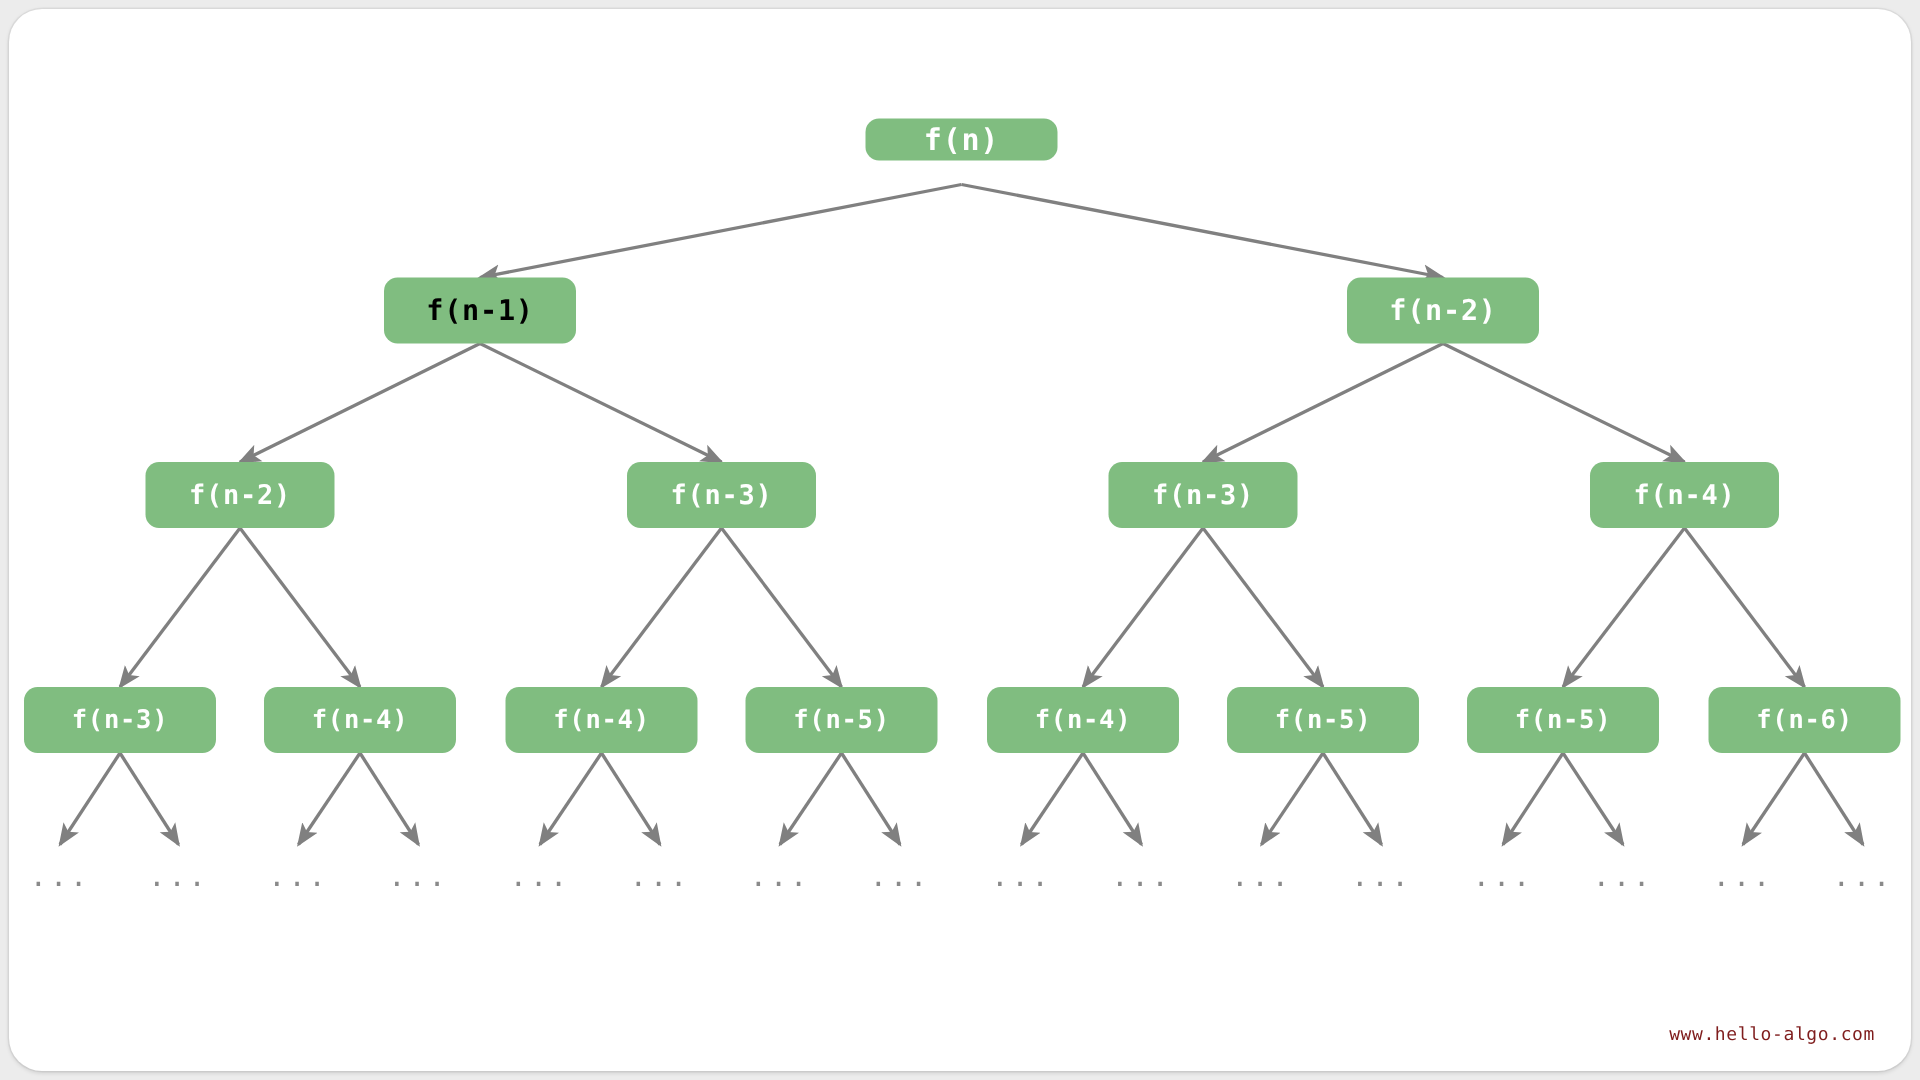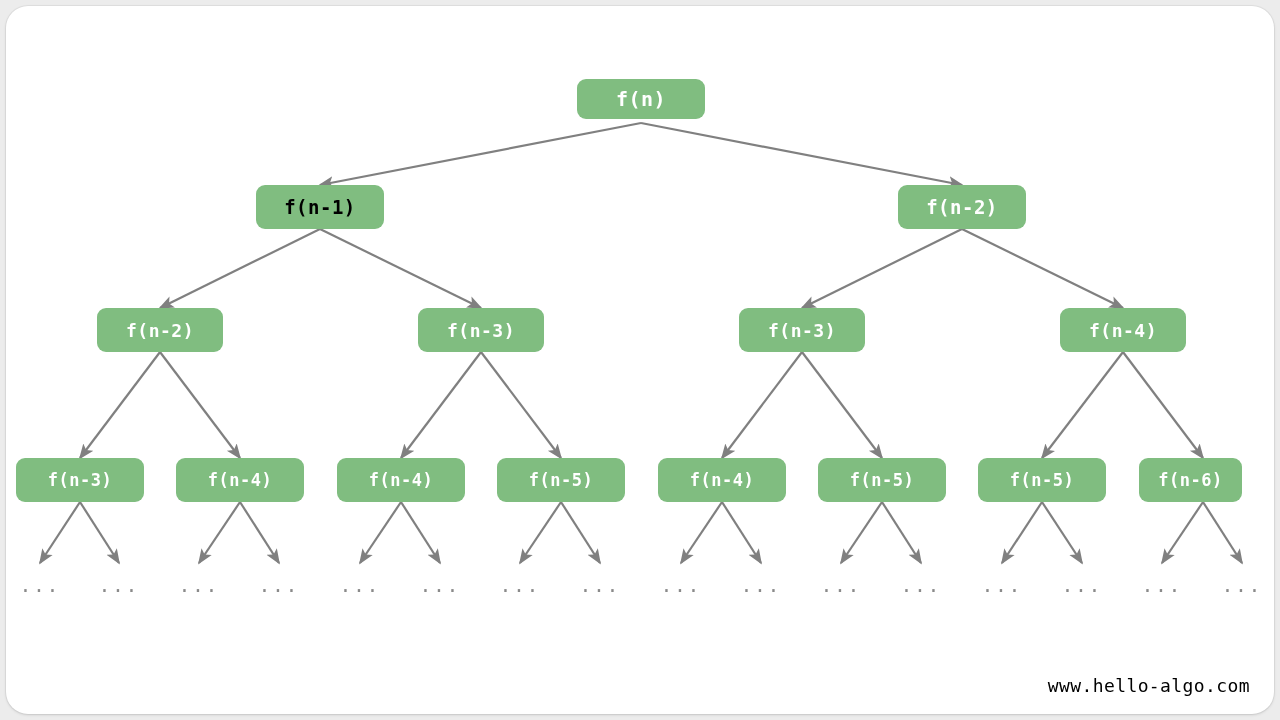--- a/index.html
+++ b/index.html
@@ -55,23 +55,23 @@
     font-size: 19px;
     line-height: 1;
     letter-spacing: 2px;
     transform: translate(-50%, -50%);
     white-space: nowrap;
   }
   #watermark {
     position: absolute;
     right: 30px;
     bottom: 24px;
-    color: #000000;
+    color: #7f1d1d;
     font-family: "DejaVu Sans Mono", monospace;
-    font-size: 18px;
+    font-size: 12px;
     letter-spacing: 0.4px;
   }
 </style>
 </head>
 <body>
 
 <div id="canvas">
   <div id="card"></div>
 
   <svg id="edges" viewBox="0 0 1280 720" xmlns="http://www.w3.org/2000/svg">
@@ -108,35 +108,35 @@
         <line x1="882" y1="502" x2="841" y2="563" stroke="#808080" stroke-width="2.2" marker-end="url(#arrowhead)"></line>
         <line x1="882" y1="502" x2="921" y2="563" stroke="#808080" stroke-width="2.2" marker-end="url(#arrowhead)"></line>
         <line x1="1042" y1="502" x2="1002" y2="563" stroke="#808080" stroke-width="2.2" marker-end="url(#arrowhead)"></line>
         <line x1="1042" y1="502" x2="1082" y2="563" stroke="#808080" stroke-width="2.2" marker-end="url(#arrowhead)"></line>
         <line x1="1203" y1="502" x2="1162" y2="563" stroke="#808080" stroke-width="2.2" marker-end="url(#arrowhead)"></line>
         <line x1="1203" y1="502" x2="1242" y2="563" stroke="#808080" stroke-width="2.2" marker-end="url(#arrowhead)"></line>
       </g>
   </svg>
 
   <div id="nodes">
-      <div class="node" style="left: 577px; top: 79px; width: 128px; height: 40px; font-size: 20px; background: rgb(128, 189, 128); color: rgb(255, 255, 255);">f(n)</div>
+      <div class="node" style="left: 577px; top: 79px; width: 128px; height: 28px; font-size: 20px; background: rgb(128, 189, 128); color: rgb(255, 255, 255);">f(n)</div>
       <div class="node" style="left: 256px; top: 185px; width: 128px; height: 44px; font-size: 19px; background: rgb(128, 189, 128); color: #000000;">f(n-1)</div>
       <div class="node" style="left: 898px; top: 185px; width: 128px; height: 44px; font-size: 19px; background: rgb(128, 189, 128); color: rgb(255, 255, 255);">f(n-2)</div>
       <div class="node" style="left: 97px; top: 308px; width: 126px; height: 44px; font-size: 18px; background: rgb(128, 189, 128); color: rgb(255, 255, 255);">f(n-2)</div>
       <div class="node" style="left: 418px; top: 308px; width: 126px; height: 44px; font-size: 18px; background: rgb(128, 189, 128); color: rgb(255, 255, 255);">f(n-3)</div>
       <div class="node" style="left: 739px; top: 308px; width: 126px; height: 44px; font-size: 18px; background: rgb(128, 189, 128); color: rgb(255, 255, 255);">f(n-3)</div>
       <div class="node" style="left: 1060px; top: 308px; width: 126px; height: 44px; font-size: 18px; background: rgb(128, 189, 128); color: rgb(255, 255, 255);">f(n-4)</div>
       <div class="node" style="left: 16px; top: 458px; width: 128px; height: 44px; font-size: 17px; background: rgb(128, 189, 128); color: rgb(255, 255, 255);">f(n-3)</div>
       <div class="node" style="left: 176px; top: 458px; width: 128px; height: 44px; font-size: 17px; background: rgb(128, 189, 128); color: rgb(255, 255, 255);">f(n-4)</div>
       <div class="node" style="left: 337px; top: 458px; width: 128px; height: 44px; font-size: 17px; background: rgb(128, 189, 128); color: rgb(255, 255, 255);">f(n-4)</div>
       <div class="node" style="left: 497px; top: 458px; width: 128px; height: 44px; font-size: 17px; background: rgb(128, 189, 128); color: rgb(255, 255, 255);">f(n-5)</div>
       <div class="node" style="left: 658px; top: 458px; width: 128px; height: 44px; font-size: 17px; background: rgb(128, 189, 128); color: rgb(255, 255, 255);">f(n-4)</div>
       <div class="node" style="left: 818px; top: 458px; width: 128px; height: 44px; font-size: 17px; background: rgb(128, 189, 128); color: rgb(255, 255, 255);">f(n-5)</div>
       <div class="node" style="left: 978px; top: 458px; width: 128px; height: 44px; font-size: 17px; background: rgb(128, 189, 128); color: rgb(255, 255, 255);">f(n-5)</div>
-      <div class="node" style="left: 1139px; top: 458px; width: 103px; height: 44px; font-size: 17px; background: rgb(128, 189, 128); color: rgb(255, 255, 255);">f(n-6)</div>
+      <div class="node" style="left: 1139px; top: 458px; width: 128px; height: 44px; font-size: 17px; background: rgb(128, 189, 128); color: rgb(255, 255, 255);">f(n-6)</div>
     </div>
   <div id="dots">
       <div class="dots" style="left: 40px; top: 585px; color: rgb(138, 138, 138);">...</div>
       <div class="dots" style="left: 119px; top: 585px; color: rgb(138, 138, 138);">...</div>
       <div class="dots" style="left: 199px; top: 585px; color: rgb(138, 138, 138);">...</div>
       <div class="dots" style="left: 279px; top: 585px; color: rgb(138, 138, 138);">...</div>
       <div class="dots" style="left: 360px; top: 585px; color: rgb(138, 138, 138);">...</div>
       <div class="dots" style="left: 440px; top: 585px; color: rgb(138, 138, 138);">...</div>
       <div class="dots" style="left: 520px; top: 585px; color: rgb(138, 138, 138);">...</div>
       <div class="dots" style="left: 600px; top: 585px; color: rgb(138, 138, 138);">...</div>

